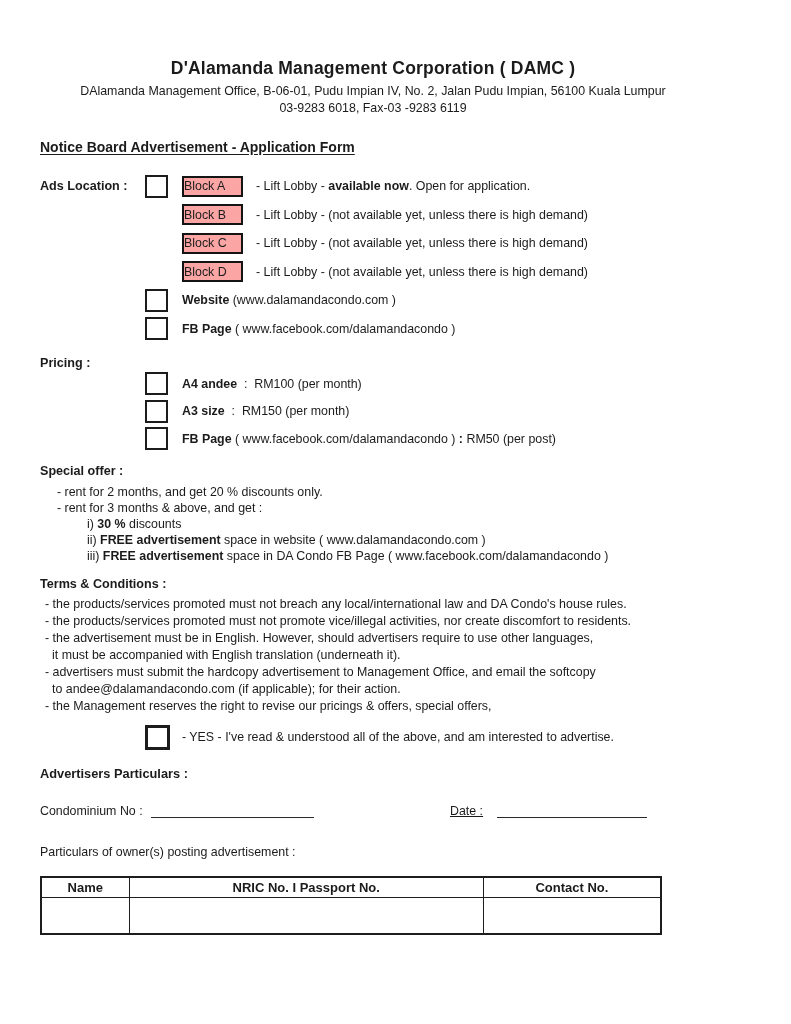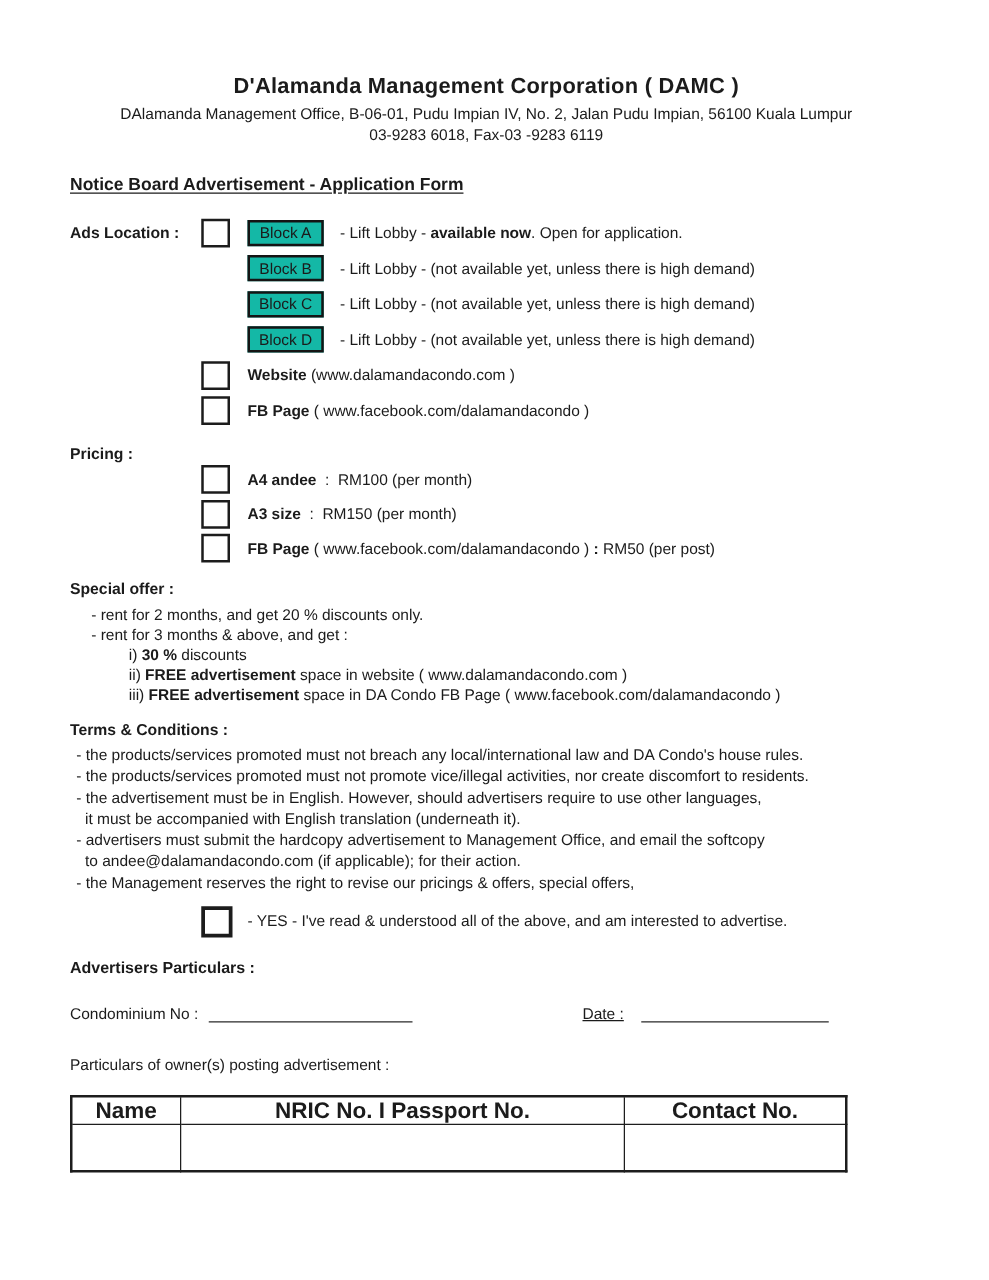--- a/index.html
+++ b/index.html
@@ -1,36 +1,36 @@
 <!DOCTYPE html>
 <html><head>
 <meta charset="utf-8">
 <style>
   * { margin:0; padding:0; box-sizing:border-box; }
   html,body { background:#fff; }
   body { font-family:"Liberation Sans","DejaVu Sans",sans-serif; color:#1b1b1b; }
-  .page { position:relative; width:791px; height:1024px; background:#fff; padding:58px 45px 0 56px; overflow:hidden; }
+  .page { position:relative; width:791px; height:1024px; background:#fff; padding:58px 45px 0 40px; overflow:hidden; }
 
   
   .hdr { text-align:center; width:666px; }
   .hdr h1 { font-size:17.5px; font-weight:bold; letter-spacing:.2px; }
   .hdr .sub { font-size:12.4px; margin-top:5px; }
   .hdr .sub2 { font-size:12.4px; margin-top:3px; }
 
   
   .form-heading { margin-top:24px; font-size:14px; font-weight:bold; }
   .form-heading span { text-decoration:underline; text-underline-offset:2px; }
 
   
   .frow { display:flex; align-items:center; height:28.5px; }
   .slot-label { width:105px; flex:none; font-weight:bold; font-size:12.6px; }
   .slot-cb { width:37px; flex:none; display:flex; align-items:center; }
   .cb { width:23px; height:23px; border:2px solid #1c1c1c; background:#fff; display:inline-block; }
   .cb.thick { width:25px; height:25px; border-width:3px; }
-  .blockbox { flex:none; width:61px; text-align:center; border:2.5px solid #141414; font-size:12.4px; padding:1.5px 0; margin-right:13px; background:#14b8a6; }
+  .blockbox { flex:none; width:61px; text-align:left; border:2.5px solid #141414; font-size:12.4px; padding:1.5px 0; margin-right:13px; background:#fca5a5; }
   .t { font-size:12.4px; white-space:pre; }
   .b { font-weight:bold; }
 
   .ads { margin-top:17px; }
 
   .sec-label { font-weight:bold; font-size:12.6px; }
   .pricing-label { margin-top:13px; }
   .pricing .frow { height:27.5px; }
 
   
@@ -52,21 +52,21 @@
   .fill-line { display:inline-block; border-bottom:1.6px solid #2a2a2a; height:13px; vertical-align:bottom; }
   .condo-line { width:163px; margin-left:8px; }
   .date-group { position:absolute; left:410px; top:0;text-decoration:underline; }
   .date-line { width:150px; margin-left:14px; }
   .particulars-label { margin-top:23px; font-size:12.4px; }
 
   
   table.owners { margin-top:17px; width:622px; border-collapse:collapse; }
   table.owners th, table.owners td { border:1.6px solid #1d1d1d; }
   table.owners { border:2px solid #1d1d1d; }
-  table.owners th { height:20px; font-size:18px; font-weight:bold; text-align:center; }
+  table.owners th { height:20px; font-size:13px; font-weight:bold; text-align:center; }
   table.owners td { height:37px; }
 </style>
 </head>
 <body>
 
 <div class="page">
 
   <div class="hdr">
     <h1>D'Alamanda Management Corporation ( DAMC )</h1>
     <div class="sub">DAlamanda Management Office, B-06-01, Pudu Impian IV, No. 2, Jalan Pudu Impian, 56100 Kuala Lumpur</div>

